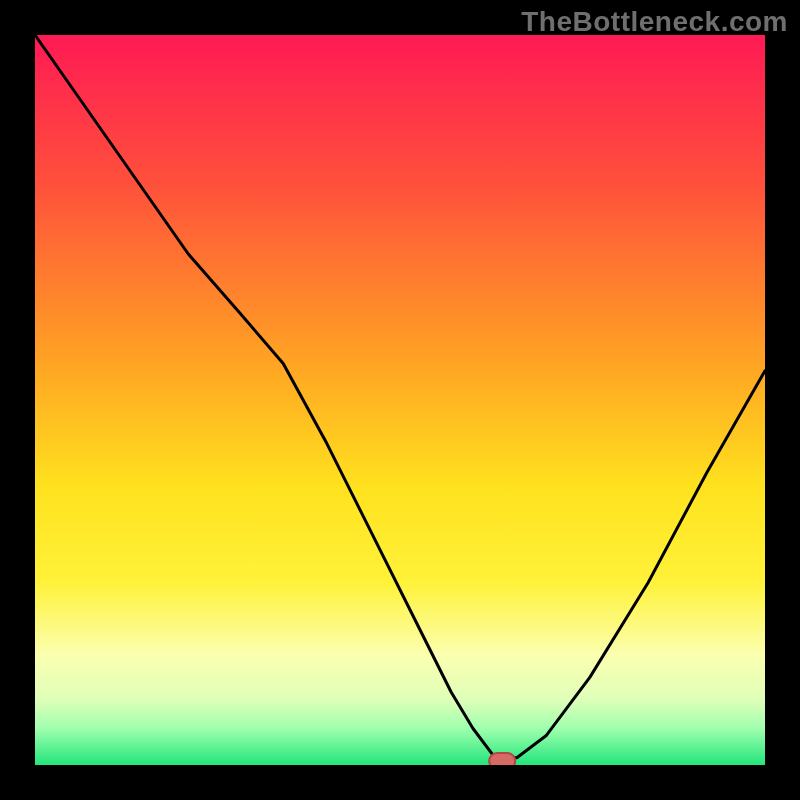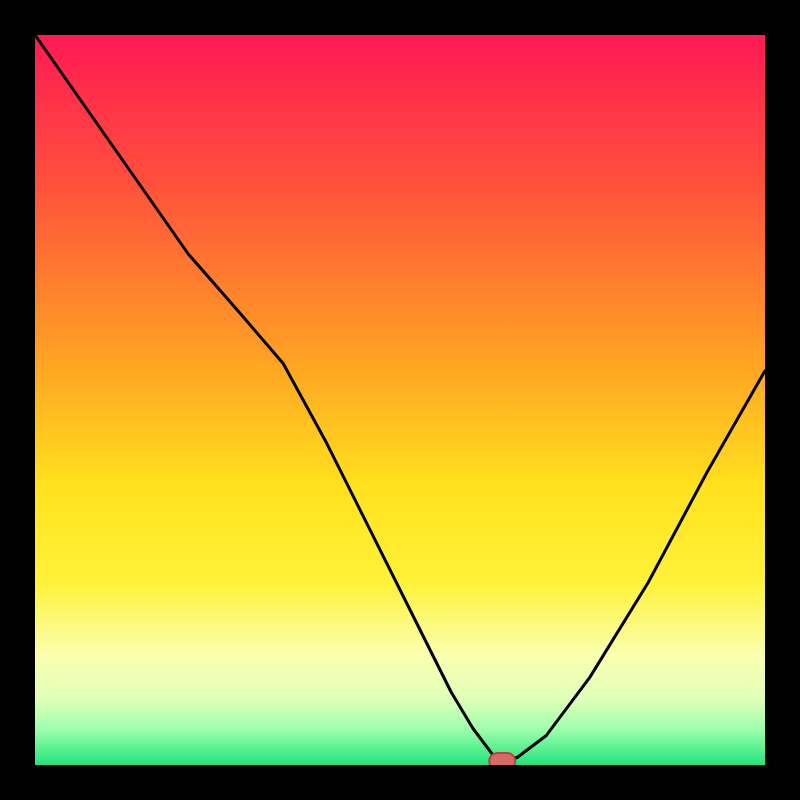--- a/index.html
+++ b/index.html
@@ -54,13 +54,14 @@
         </linearGradient>
     </defs>
 
     <rect x="0" y="0" width="730" height="730" fill="url(#bg-grad)"></rect>
 
     <path id="curve" fill="none" stroke="#000" stroke-width="3" stroke-linejoin="round" stroke-linecap="round" d="M0.0 0.0 L51.1 73.0 L102.2 146.0 L153.3 219.0 L204.4 277.4 L248.2 328.5 L292.0 408.8 L335.8 496.4 L379.6 584.0 L416.1 657.0 L438.0 693.5 L459.9 722.7 L481.8 722.7 L511.0 700.8 L554.8 642.4 L613.2 547.5 L671.6 438.0 L730.0 335.8"></path>
 
     <rect id="marker" rx="8" ry="8" width="26" height="16" x="454.2" y="718.0" fill="#d66b66" stroke="#b24642" stroke-width="2"></rect>
   </svg>
 
+  <div class="watermark">TheBottleneck.com</div>
 </div>
 
 </body></html>

